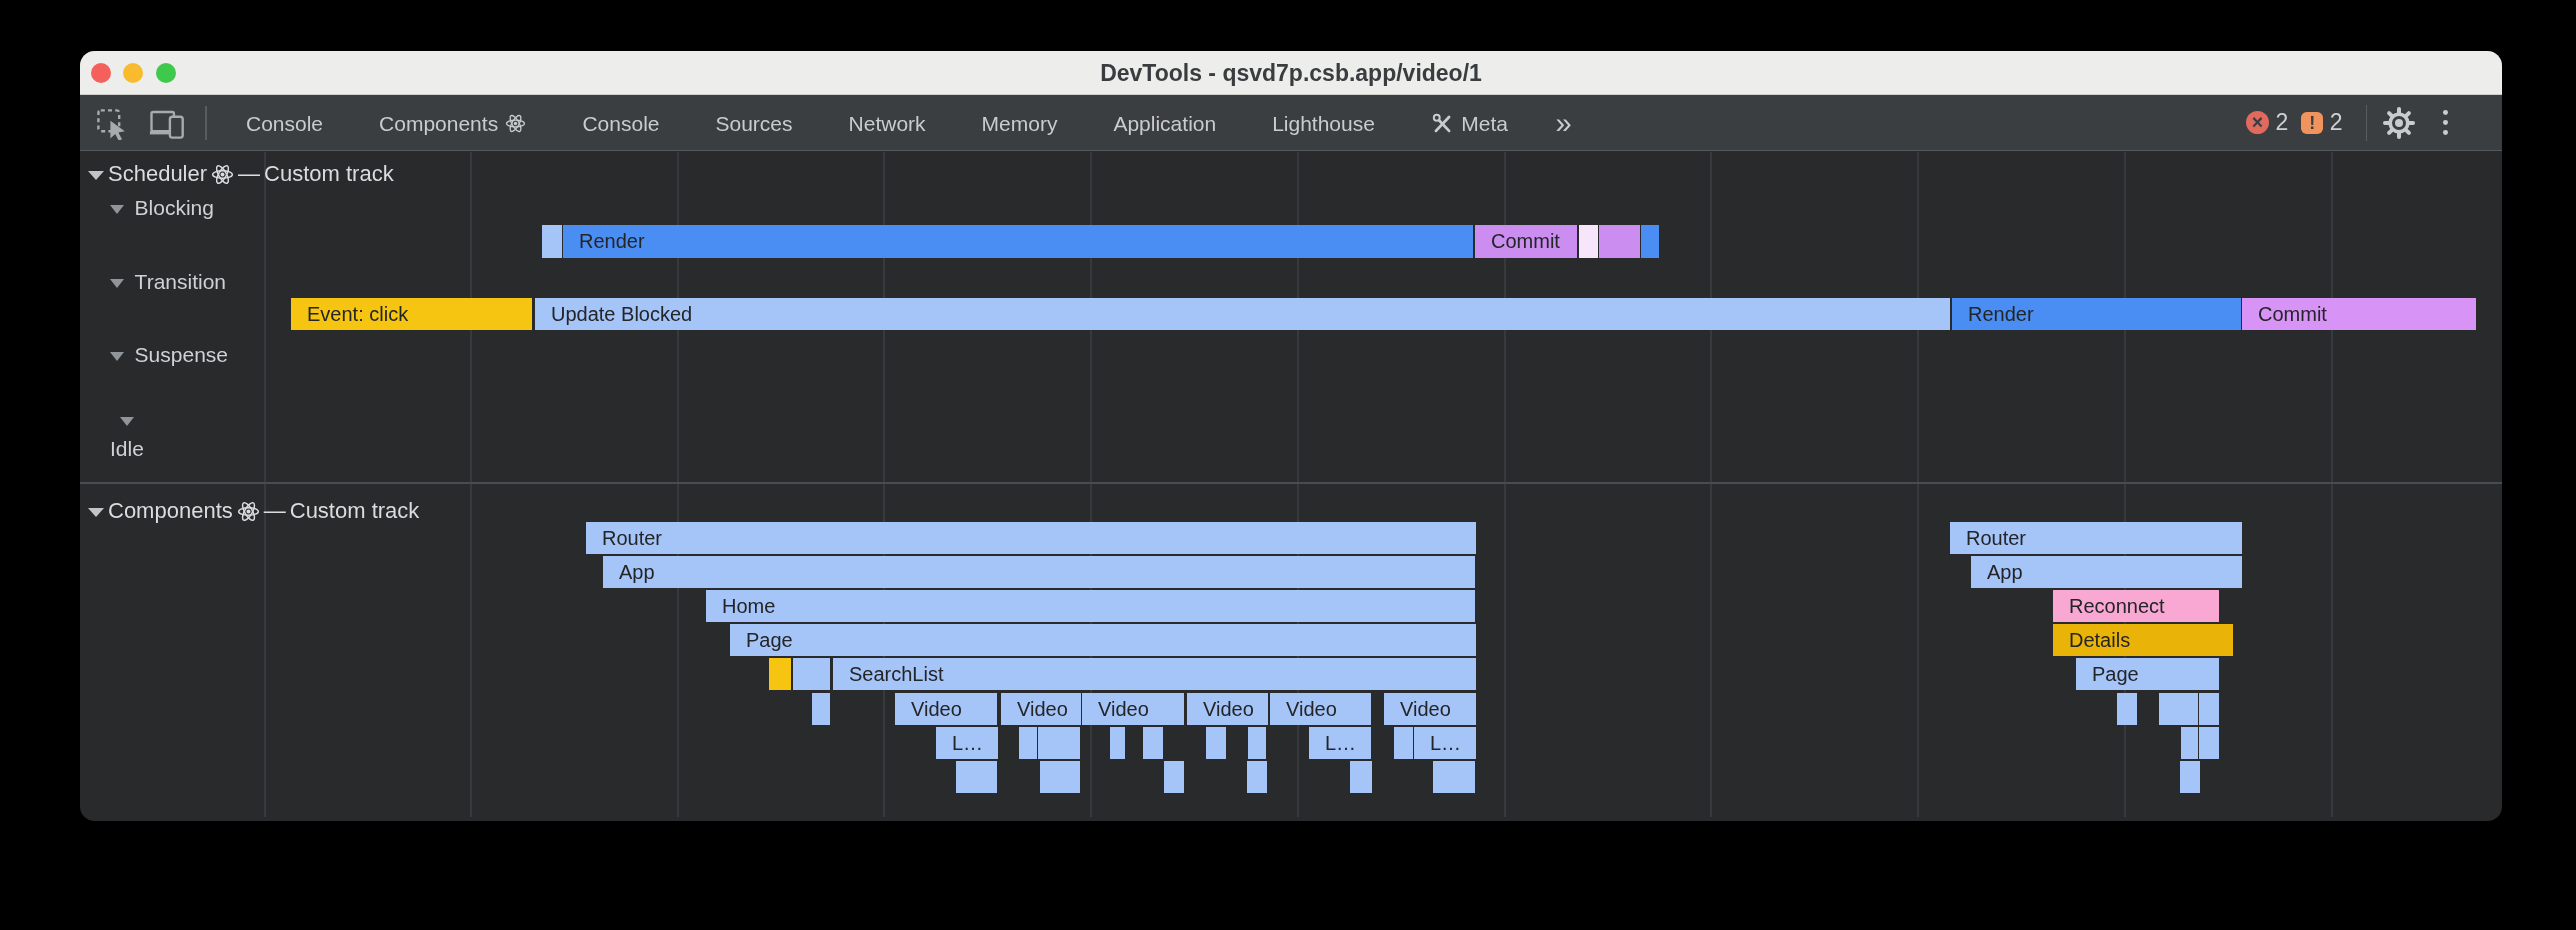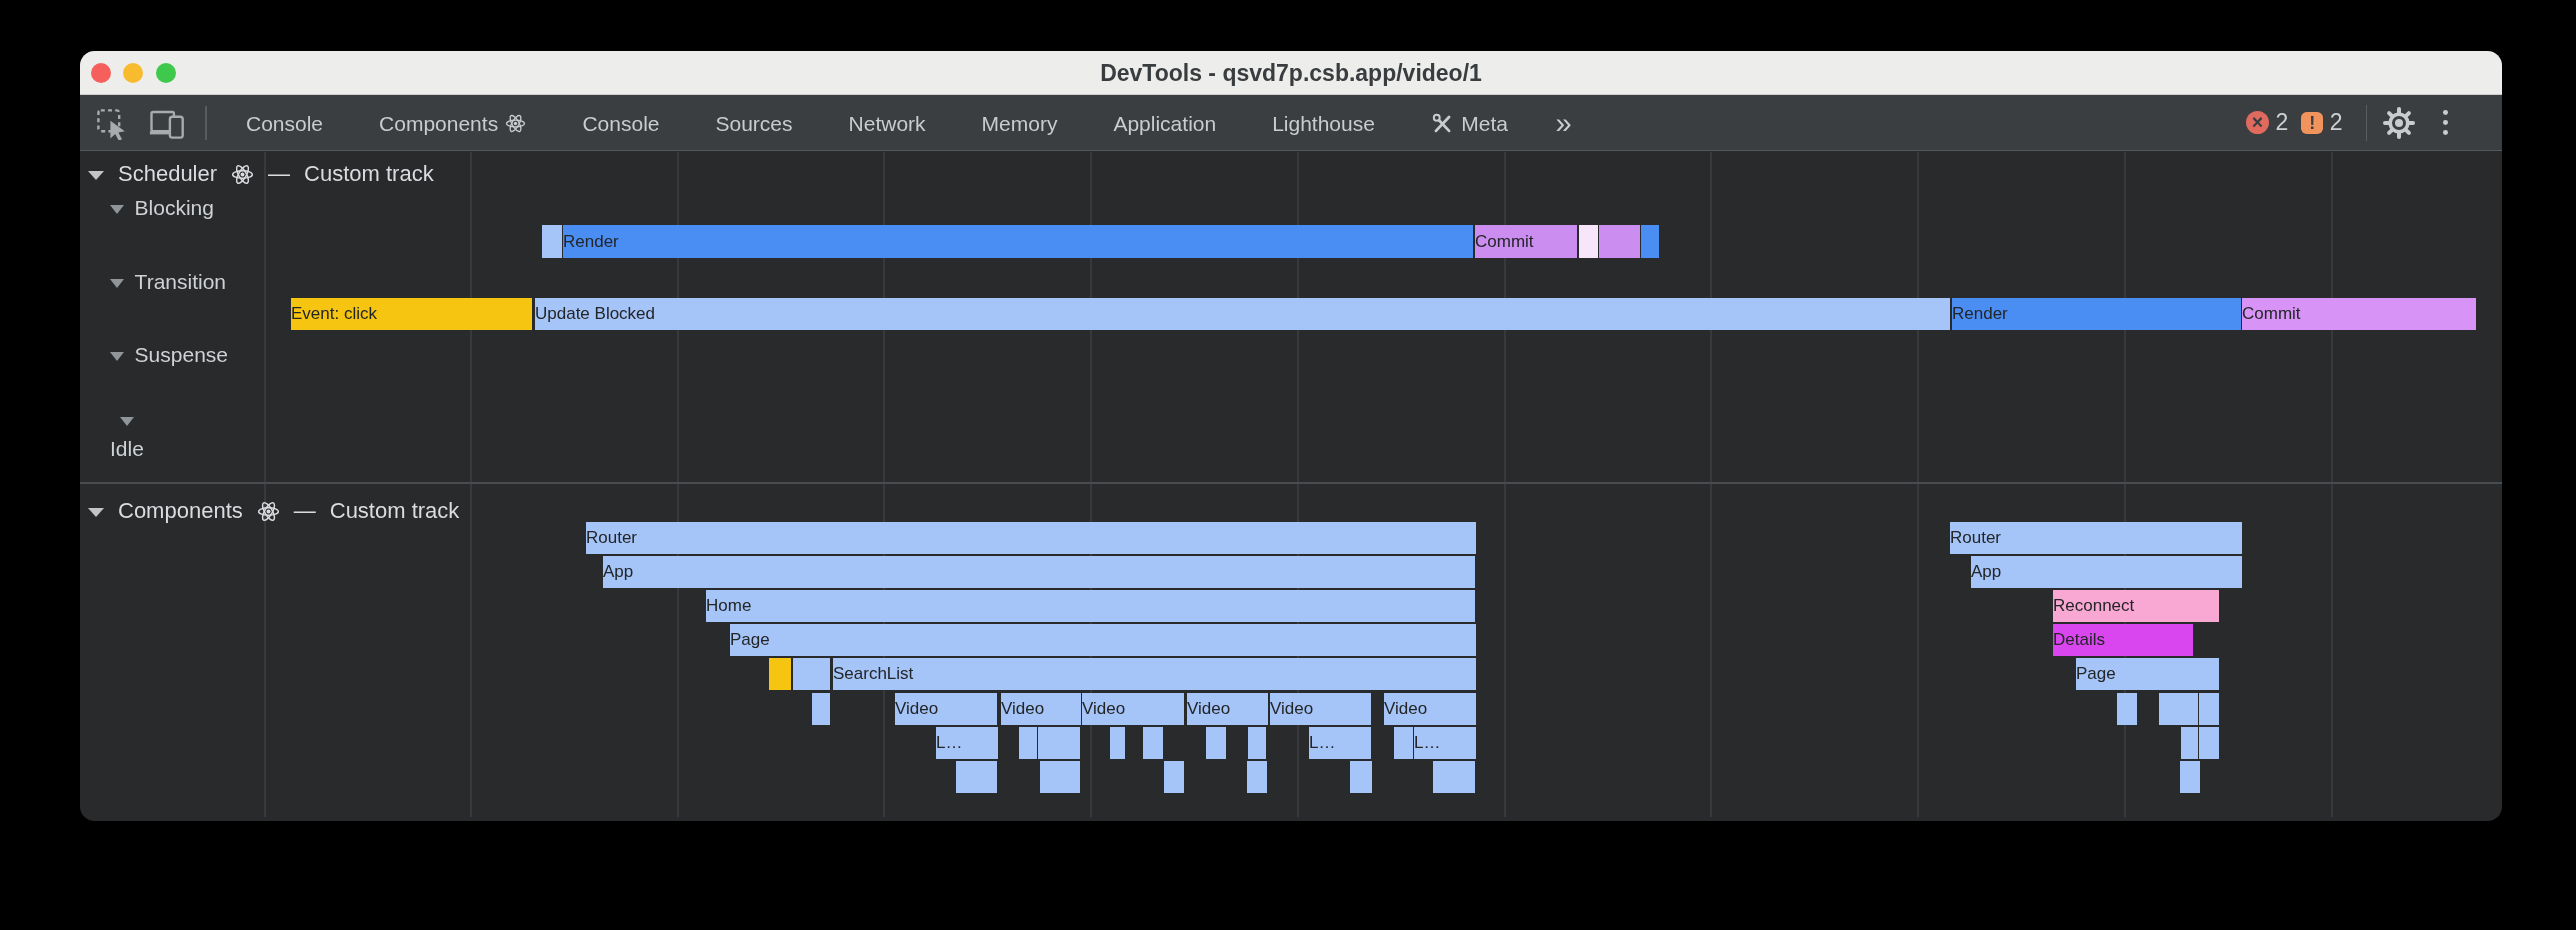--- a/index.html
+++ b/index.html
@@ -27,30 +27,30 @@
   .badge-count{font-size:23px;color:#ced1d4;margin-left:6.5px;}
   .err-badge{width:23px;height:23px;border-radius:50%;background:#e06a5e;color:#3b3e41;
     font-size:19.5px;font-weight:bold;display:flex;align-items:center;justify-content:center;line-height:1;}
   .warn-badge{width:22px;height:22px;border-radius:5.7px;background:#f0935c;color:#3b3e41;
     font-size:18px;font-weight:bold;display:flex;align-items:center;justify-content:center;line-height:1;}
   .kebab{display:flex;flex-direction:column;gap:4.9px;}
   .kebab i{width:4.9px;height:4.9px;border-radius:50%;background:#c9ccce;}
   
   .gridline{position:absolute;width:1.6px;background:#37393c;}
   .hsep{position:absolute;height:1.6px;background:#4a4d4f;}
-  .track-header{position:absolute;display:flex;align-items:center;gap:14px;height:26px;
+  .track-header{position:absolute;display:flex;align-items:center;gap:4px;height:26px;
     font-size:22px;color:#dadcdf;}
   .tri-hdr{width:0;height:0;border-left:8px solid transparent;border-right:8px solid transparent;
     border-top:9.7px solid #c2c5c8;margin-top:2.4px;}
   .lane{position:absolute;display:flex;align-items:center;gap:10.6px;height:26px;font-size:21px;color:#cfd2d5;}
   .tri-lane{width:0;height:0;border-left:7.3px solid transparent;border-right:7.3px solid transparent;
     border-top:9px solid #90959a;margin-top:2.4px;}
   .atom-ic{flex:0 0 auto;}
   .bar{position:absolute;box-sizing:border-box;overflow:hidden;white-space:nowrap;}
-  .bar span{display:block;padding-left:0;font-size:17px;color:#232527;line-height:inherit;}
+  .bar span{display:block;padding-left:16px;font-size:20px;color:#232527;line-height:inherit;}
 </style>
 </head>
 <body>
 
 <div class="window">
   <div class="page-layer">
 
     <div id="bars-layer">
         <div class="gridline" style="left: 264px; top: 152px; height: 665px;"></div>
         <div class="gridline" style="left: 470px; top: 152px; height: 665px;"></div>
@@ -145,21 +145,21 @@
         <div class="bar" style="left: 1433px; top: 761px; width: 42px; height: 32px; line-height: 32px; background: rgb(165, 196, 248);"></div>
         <div class="bar" style="left: 1950px; top: 522px; width: 292px; height: 32px; line-height: 32px; background: rgb(165, 196, 248);">
           <span>Router</span>
         </div>
         <div class="bar" style="left: 1971px; top: 556px; width: 271px; height: 32px; line-height: 32px; background: rgb(165, 196, 248);">
           <span>App</span>
         </div>
         <div class="bar" style="left: 2053px; top: 590px; width: 166px; height: 32px; line-height: 32px; background: #f9a8d4;">
           <span>Reconnect</span>
         </div>
-        <div class="bar" style="left: 2053px; top: 624px; width: 140px; height: 32px; line-height: 32px; background: #d946ef;">
+        <div class="bar" style="left: 2053px; top: 624px; width: 180px; height: 32px; line-height: 32px; background: #eab308;">
           <span>Details</span>
         </div>
         <div class="bar" style="left: 2076px; top: 658px; width: 143px; height: 32px; line-height: 32px; background: rgb(165, 196, 248);">
           <span>Page</span>
         </div>
         <div class="bar" style="left: 2117px; top: 693px; width: 19.5px; height: 32px; line-height: 32px; background: rgb(165, 196, 248);"></div>
         <div class="bar" style="left: 2159px; top: 693px; width: 39px; height: 32px; line-height: 32px; background: rgb(165, 196, 248);"></div>
         <div class="bar" style="left: 2199px; top: 693px; width: 19.5px; height: 32px; line-height: 32px; background: rgb(165, 196, 248);"></div>
         <div class="bar" style="left: 2181px; top: 727px; width: 17px; height: 32px; line-height: 32px; background: rgb(165, 196, 248);"></div>
         <div class="bar" style="left: 2199px; top: 727px; width: 19.5px; height: 32px; line-height: 32px; background: rgb(165, 196, 248);"></div>

